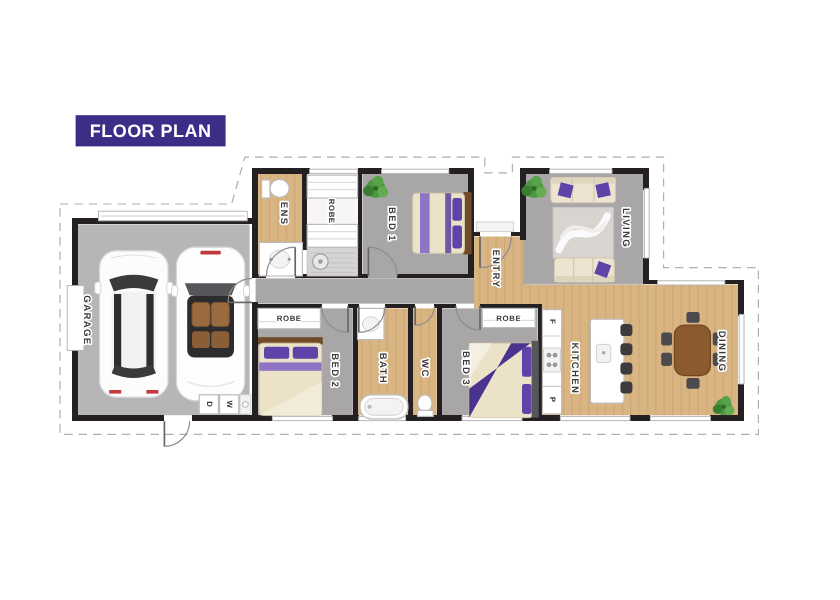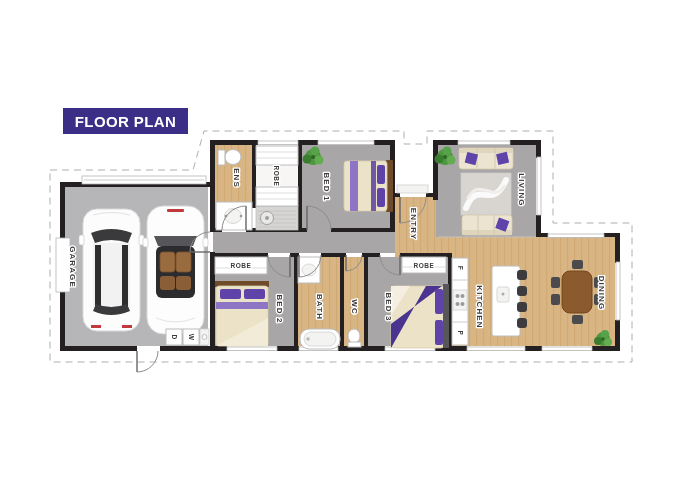--- a/index.html
+++ b/index.html
@@ -1,18 +1,18 @@
 <!DOCTYPE html>
 <html style="--c-banner_bg: #3b2e87; --c-banner_text: #ffffff; --c-wall: #242021; --c-carpet: #a9a6a7; --c-wood: #d9b583; --c-wood_grain: #c89e67; --c-garage_floor: #b6b5b7; --c-boundary: #b0aeae; --c-label: #3d3b3b; --c-accent_purple: #5f43a8;"><head>
 <meta charset="utf-8">
 <style>
   html,body{margin:0;padding:0;width:700px;height:500px;background:#ffffff;overflow:hidden;
             font-family:"Liberation Sans",sans-serif;}
   .stage{position:absolute;inset:0;width:700px;height:500px;}
-  .banner{position:absolute;left:63px;top:108px;width:125px;height:26px;
+  .banner{position:absolute;left:63px;top:96px;width:125px;height:26px;
           background:var(--c-banner_bg,#3b2e87);color:var(--c-banner_text,#ffffff);
           display:flex;align-items:center;justify-content:center;
           font-size:15px;font-weight:700;letter-spacing:.4px;}
   svg{position:absolute;left:0;top:0;}
   .bound{fill:none;stroke:var(--c-boundary,#b0aeae);stroke-width:1;stroke-dasharray:7 5;}
   .w{fill:var(--c-wall,#242021);}
   .win{fill:#ffffff;stroke:#b4b4b4;stroke-width:.8;}
   .floor-carpet{fill:var(--c-carpet,#a9a6a7);}
   .floor-garage{fill:var(--c-garage_floor,#b6b5b7);}
   .floor-wood{fill:url(#woodp);}

